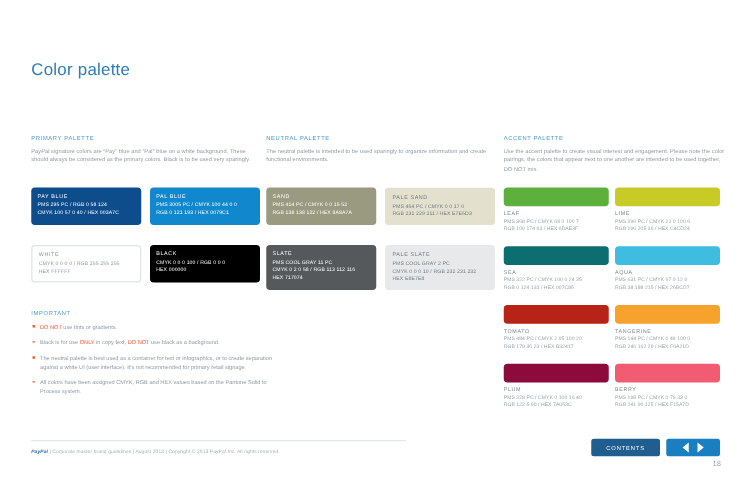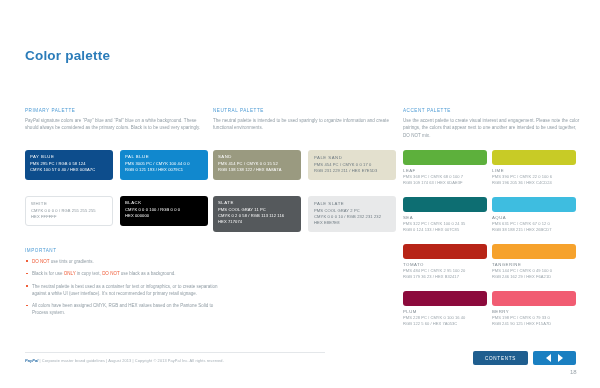--- a/index.html
+++ b/index.html
@@ -6,21 +6,21 @@
   html, body {
     width: 600px; height: 388px;
     font-family: "Liberation Sans", sans-serif;
     background: #ffffff;
     overflow: hidden;
   }
   .page { position: relative; width: 600px; height: 388px; background: #fff; }
 
   .page-title {
     position: absolute; left: 25px; top: 48px;
-    font-size: 13.5px; color: #2b7cb9; font-weight: 700;
+    font-size: 13.5px; color: #2b7cb9; font-weight: 400;
     letter-spacing: .2px;
   }
 
   
   .col { position: absolute; top: 108px; }
   .col-primary { left: 25px;  width: 178px; }
   .col-neutral { left: 213px; width: 178px; }
   .col-accent  { left: 403px; width: 180px; }
 
   .sec-head {

